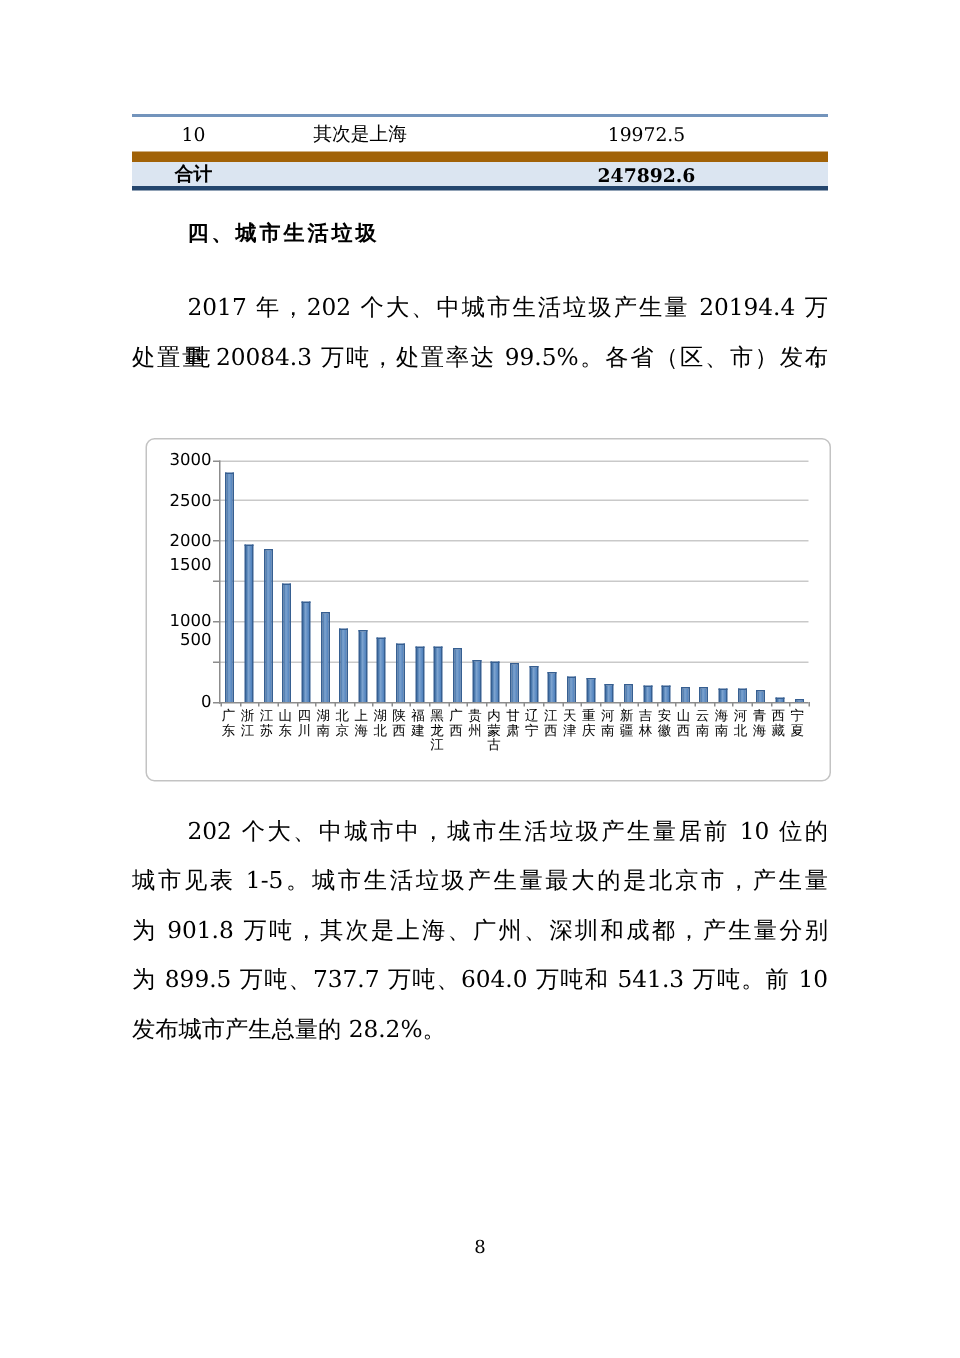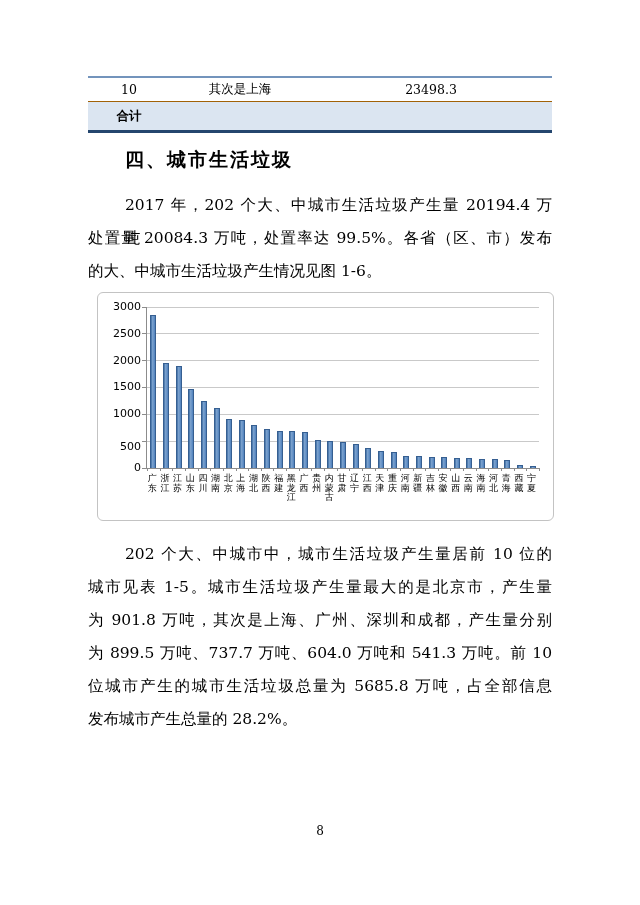--- a/index.html
+++ b/index.html
@@ -5,28 +5,28 @@
   html,body{margin:0;padding:0;background:#ffffff;}
   .page{
     position:relative;width:640px;height:905px;background:#ffffff;overflow:hidden;
     font-family:"DejaVu Serif","Liberation Serif",serif;color:#000;
   }
 
   
   .tbl{position:absolute;left:88px;top:76px;width:464px;
        border-top:2px solid #7394bc;border-bottom:3px solid #24466e;}
   .trow{display:flex;align-items:center;font-size:12.5px;}
-  .trow.r-data{height:23px;border-bottom:1px solid #a16207;background:#fff;}
-  .trow.r-sum{height:28px;background:#dbe5f1;font-weight:bold;}
+  .trow.r-data{height:23px;border-bottom:7px solid #a16207;background:#fff;}
+  .trow.r-sum{height:16px;background:#dbe5f1;font-weight:bold;}
   .tc1{width:82px;text-align:center;}
   .tc2{width:140px;text-align:center;}
   .tc3{flex:1;text-align:center;}
 
   
-  .heading{position:absolute;left:125px;top:147px;font-size:19px;font-weight:bold;
+  .heading{position:absolute;left:125px;top:147px;font-size:14px;font-weight:bold;
            letter-spacing:2px;}
   .para{position:absolute;left:88px;width:464px;font-size:15.5px;}
   .para .ln{height:33px;line-height:33px;box-sizing:border-box;}
   .para .ln.just{text-align:justify;text-align-last:justify;}
   .para .ln.ind{padding-left:37px;}
   .p1{top:189px;}
   .p2{top:538px;}
 
   .caption{position:absolute;left:88px;top:529px;width:464px;font-size:14px;
            letter-spacing:0.4px;white-space:nowrap;}
@@ -54,42 +54,42 @@
 </style>
 </head>
 <body>
 
 <div class="page">
 
   <div class="tbl">
     <div class="trow r-data">
       <span class="tc1">10</span>
       <span class="tc2">其次是上海</span>
-      <span class="tc3">23498.3</span>
+      <span class="tc3">19972.5</span>
     </div>
     <div class="trow r-sum">
       <span class="tc1">合计</span>
       <span class="tc2"></span>
+      <span class="tc3">247892.6</span>
     </div>
   </div>
 
   <div class="heading">四、城市生活垃圾</div>
 
   <div class="para p1">
       <div class="ln just ind">2017 年，202 个大、中城市生活垃圾产生量 20194.4 万吨，</div>
       <div class="ln just">处置量 20084.3 万吨，处置率达 99.5%。各省（区、市）发布</div>
-      <div class="ln">的大、中城市生活垃圾产生情况见图 1-6。</div>
     </div>
 
   <div class="chart">
     <div class="ylabs">
         <div class="ylab" style="top: 154px;">0</div>
-        <div class="ylab" style="top: 133px;">500</div>
+        <div class="ylab" style="top: 113px;">500</div>
         <div class="ylab" style="top: 100.333px;">1000</div>
-        <div class="ylab" style="top: 73px;">1500</div>
+        <div class="ylab" style="top: 63px;">1500</div>
         <div class="ylab" style="top: 46.6667px; margin-left: 28px;">2000</div>
         <div class="ylab" style="top: 19.8333px;">2500</div>
         <div class="ylab" style="top: -7px;">3000</div>
       </div>
     <div class="plot">
         <div class="ytick" style="top: 160.5px;"></div>
         <div class="gridline" style="top: 133.667px;"></div>
         <div class="ytick" style="top: 133.667px;"></div>
         <div class="gridline" style="top: 106.833px;"></div>
         <div class="ytick" style="top: 106.833px;"></div>
@@ -232,19 +232,18 @@
 夏</div>
       </div>
   </div>
 
 
   <div class="para p2">
       <div class="ln just ind">202 个大、中城市中，城市生活垃圾产生量居前 10 位的</div>
       <div class="ln just">城市见表 1-5。城市生活垃圾产生量最大的是北京市，产生量</div>
       <div class="ln just">为 901.8 万吨，其次是上海、广州、深圳和成都，产生量分别</div>
       <div class="ln just">为 899.5 万吨、737.7 万吨、604.0 万吨和 541.3 万吨。前 10</div>
-      <div class="ln just">位城市产生的城市生活垃圾总量为 5685.8 万吨，占全部信息</div>
       <div class="ln">发布城市产生总量的 28.2%。</div>
     </div>
 
   <div class="pagenum">8</div>
 
 </div>
 
 </body></html>

